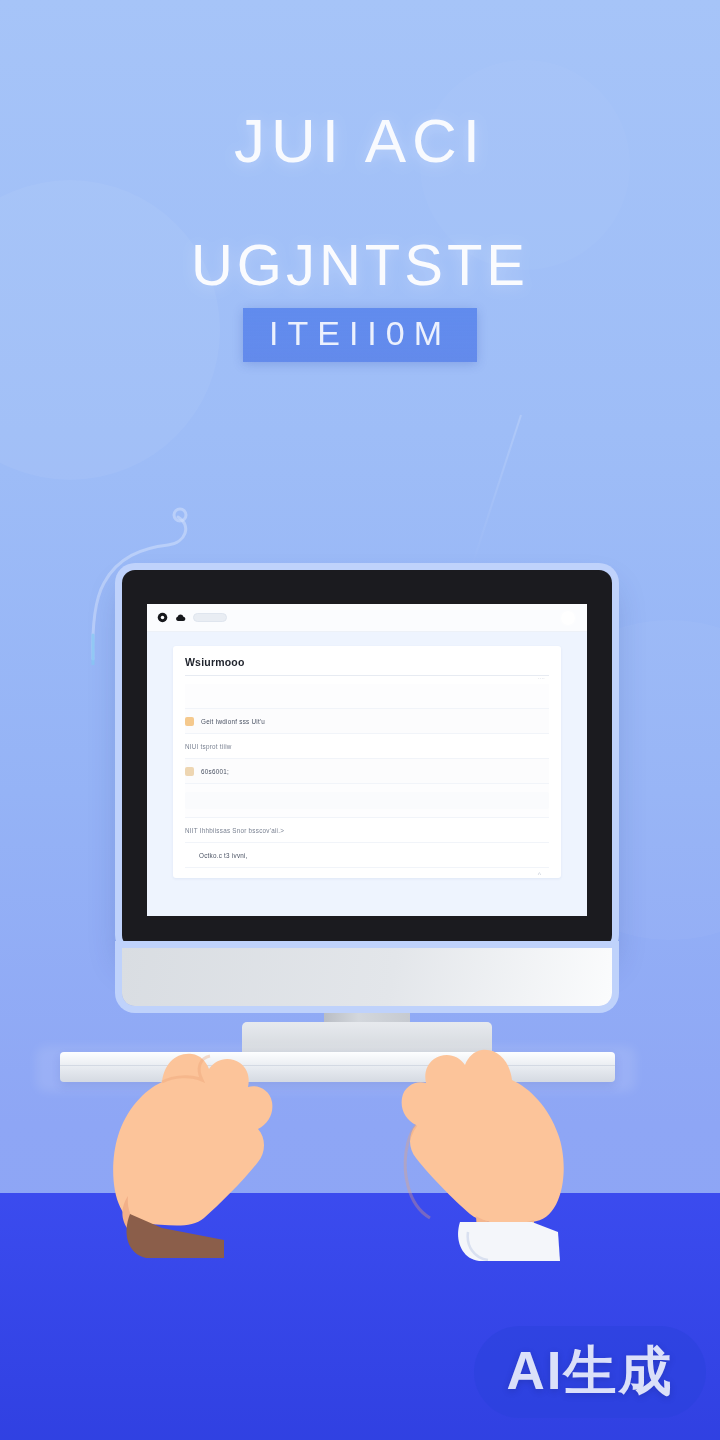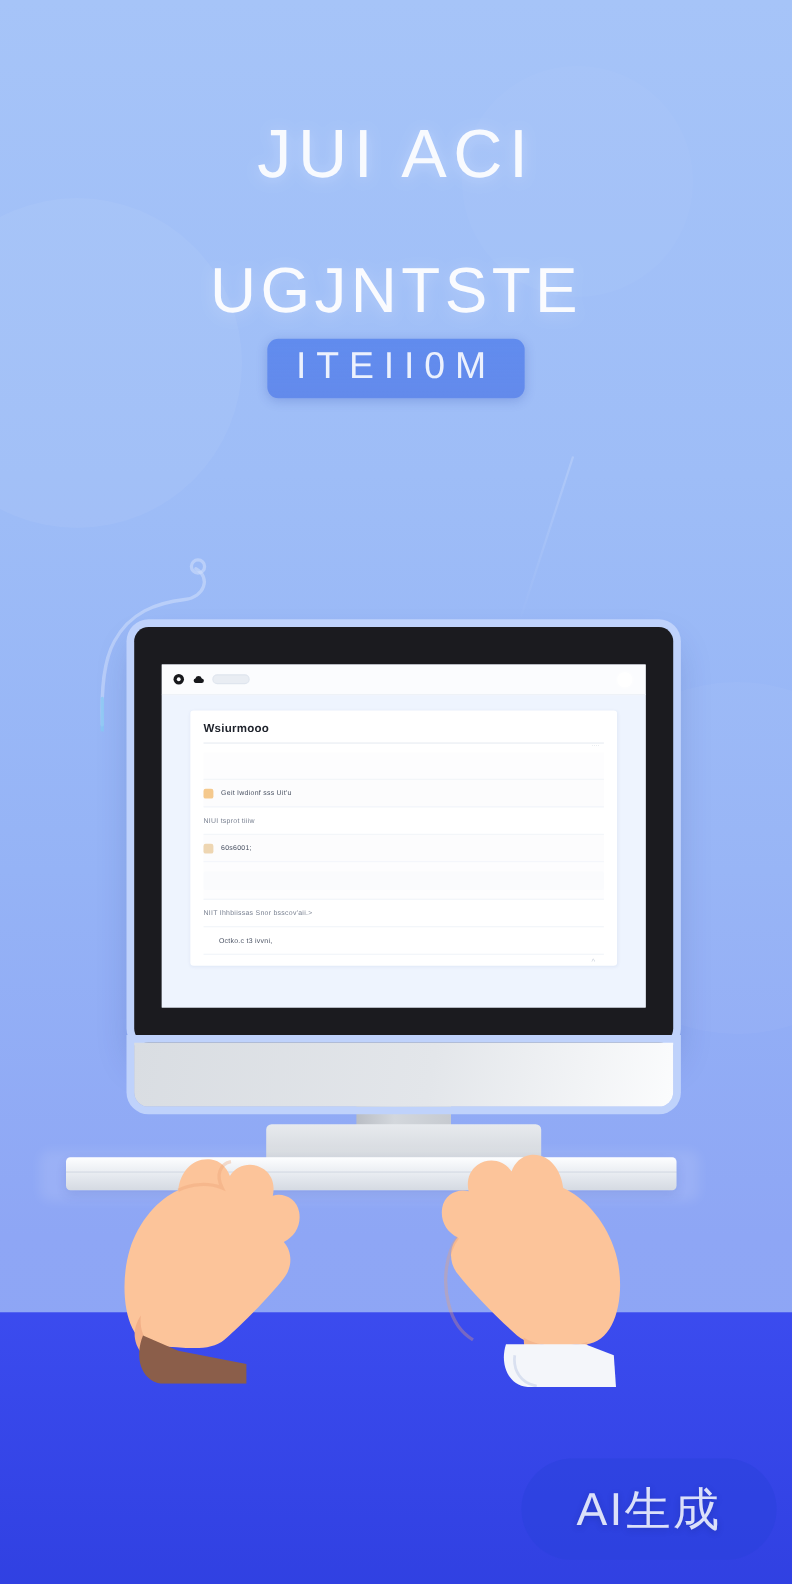--- a/index.html
+++ b/index.html
@@ -46,21 +46,21 @@
     opacity:.93; filter:blur(.35px);
   }
   .hl-line2 {
     margin-top:62px;
     font-size:58px; line-height:1.05; letter-spacing:4px; font-weight:400;
     color:#FFFFFF; text-shadow:0 2px 14px rgba(255,255,255,.3);
     opacity:.95; filter:blur(.3px);
   }
   .hl-pill-wrap { margin-top:12px; }
   .hl-pill {
-    display:inline-block; padding:6px 26px 9px 26px; border-radius:10px;
+    display:inline-block; padding:6px 26px 9px 26px; border-radius:0;
     background:linear-gradient(180deg, rgba(58,108,232,.62), rgba(50,96,226,.55));
     box-shadow:0 2px 10px rgba(30,60,170,.22);
     font-size:34px; letter-spacing:9px; font-weight:400;
     color:rgba(255,255,255,.88); filter:blur(.5px);
   }
 
   
   .monitor { position:absolute; left:122px; top:570px; width:490px; }
   .mon-bezel {
     position:relative; width:490px; height:378px; border-radius:13px;
@@ -173,21 +173,21 @@
 
   
   .watermark {
     position:absolute; right:14px; bottom:22px;
     width:232px; height:92px; border-radius:46px;
     background:rgba(42,66,220,.55);
     display:flex; align-items:center; justify-content:center;
     overflow:hidden;
   }
   .watermark span {
-    font-size:42px; font-weight:400; letter-spacing:2px;
+    font-size:53px; font-weight:700; letter-spacing:2px;
     color:rgba(232,237,252,.93);
     text-shadow:0 2px 6px rgba(20,30,110,.25);
   }
 </style>
 </head>
 <body>
 
 <div id="stage">
 
   <div class="bg-blob b1"></div>

